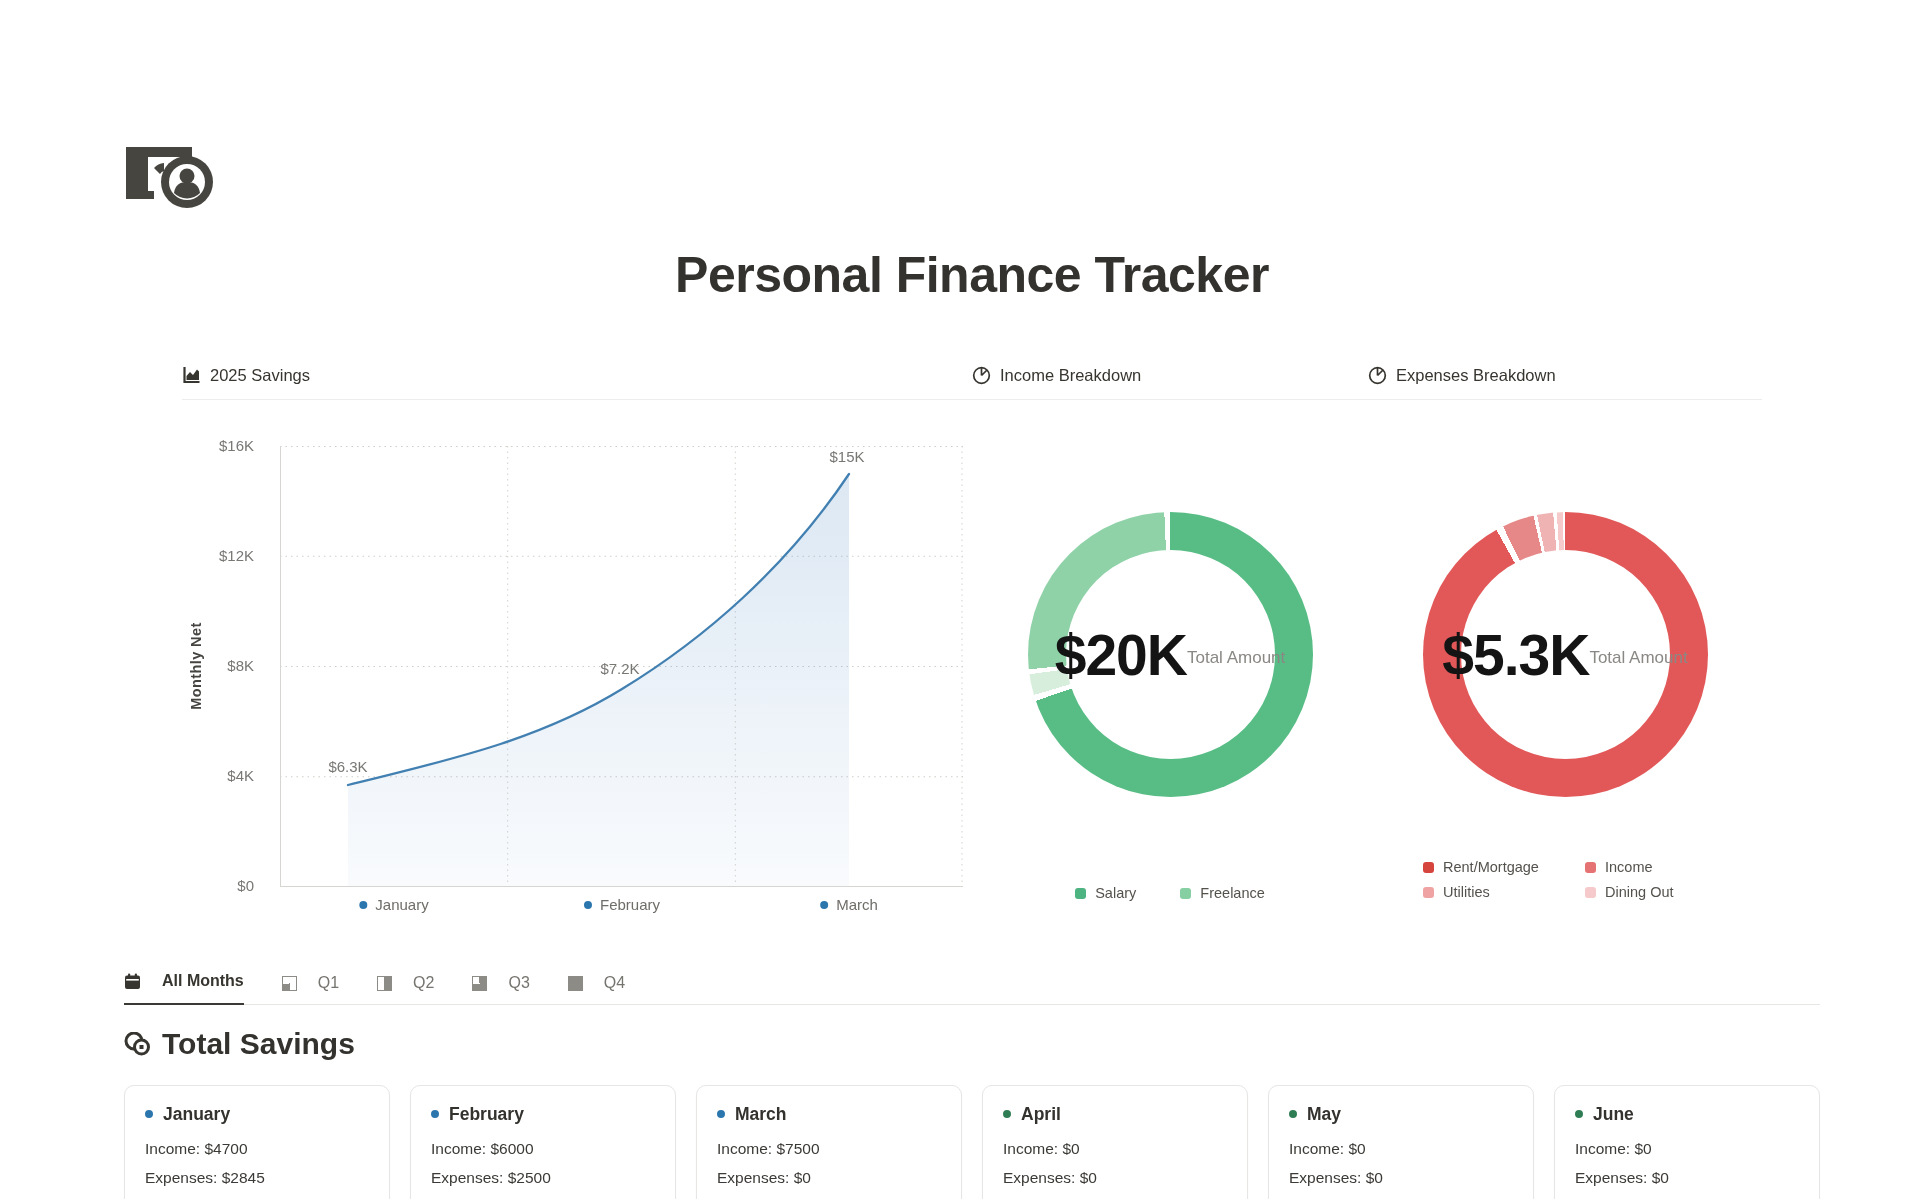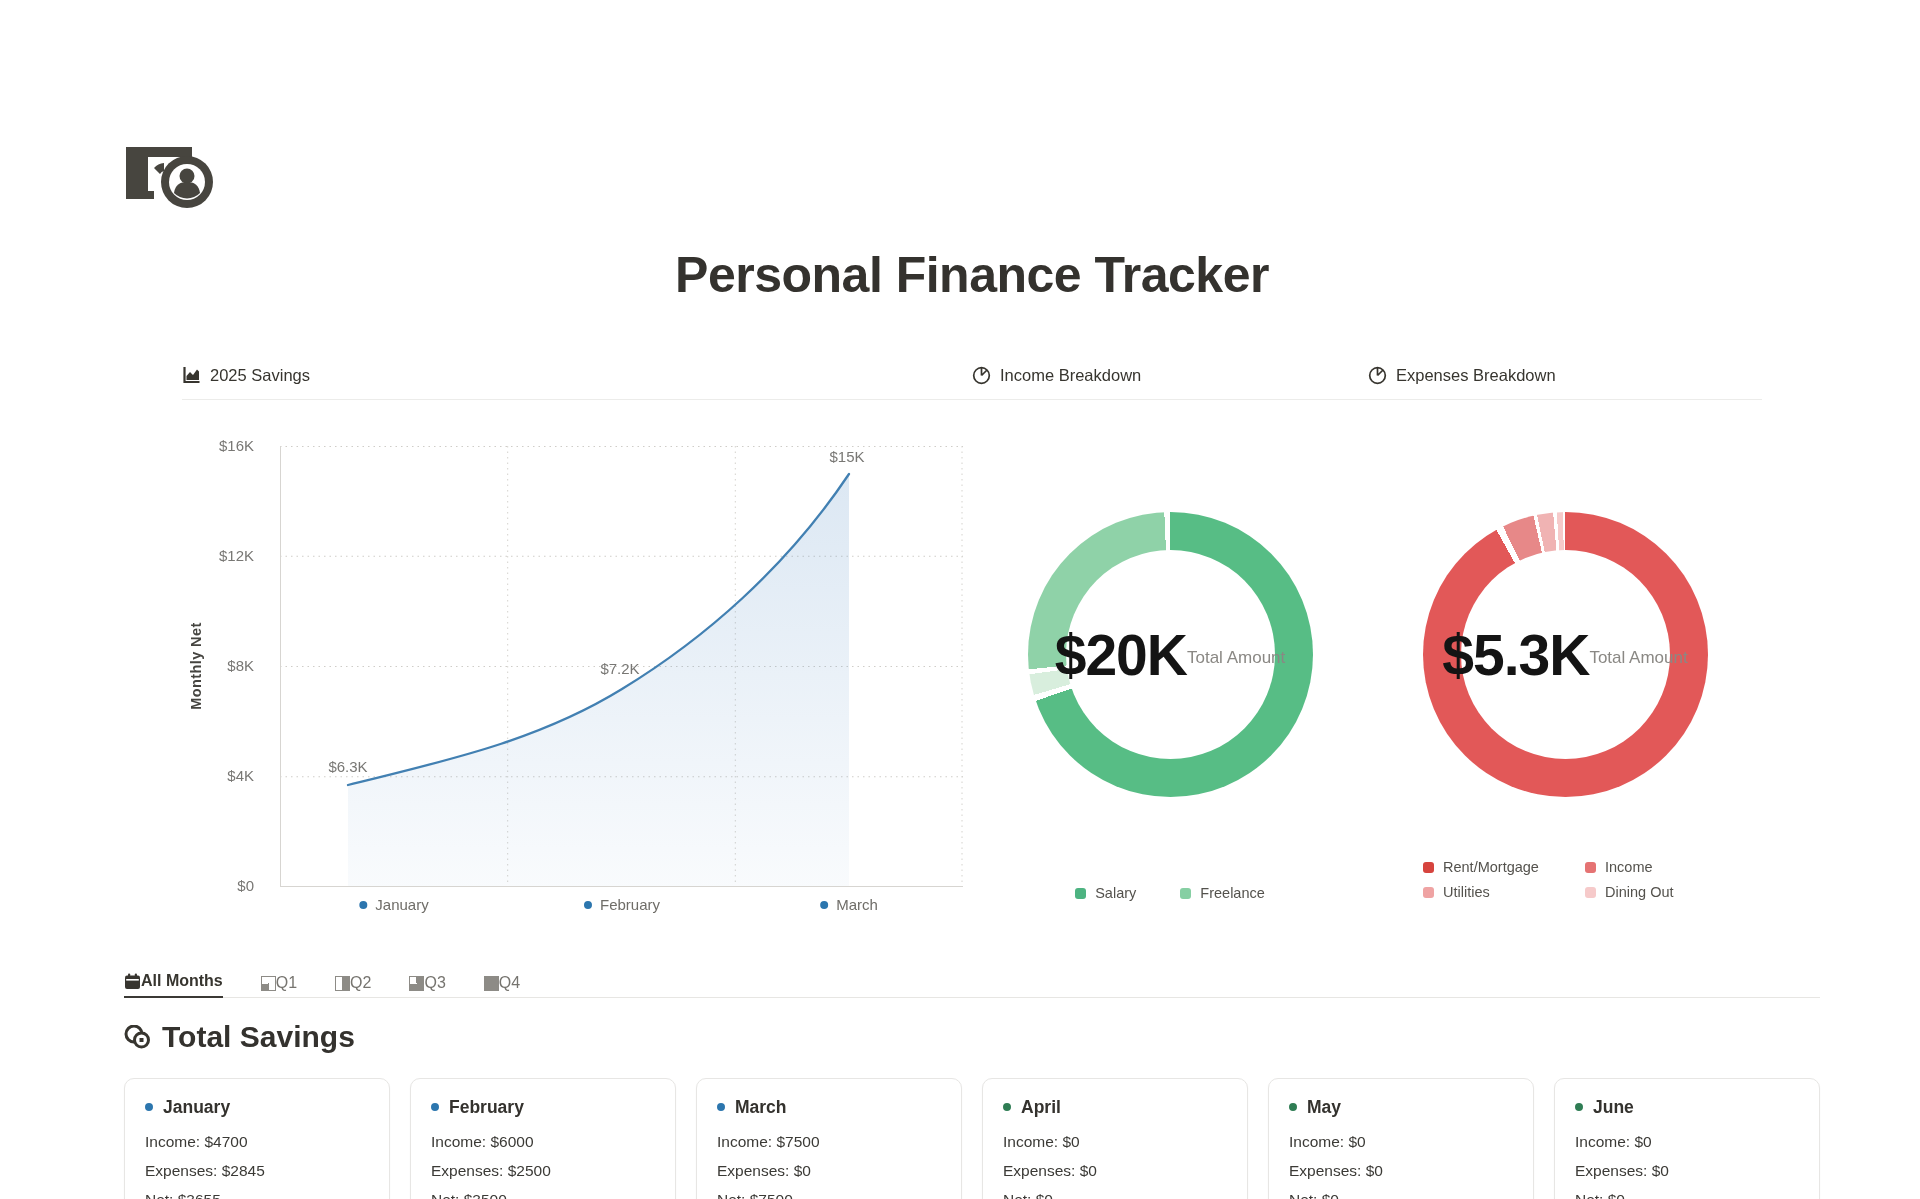--- a/index.html
+++ b/index.html
@@ -54,21 +54,21 @@
   .legend-grid { display:grid; grid-template-columns:162px 122px; row-gap:9px; justify-content:center; margin-top:62px; }
   .legend-item { display:flex; align-items:center; gap:9px; font-size:14.5px; color:#54524d; }
   .sw { width:11px; height:11px; border-radius:3px; display:inline-block; flex:0 0 auto; }
   .sw-salary{background:#4db381;} .sw-freelance{background:#86cfa3;}
   .sw-rent{background:#d6443e;} .sw-retail{background:#e57373;}
   .sw-utilities{background:#efa3a3;} .sw-dining{background:#f6caca;}
 
   
   .tabs { display:flex; align-items:flex-end; gap:38px; margin-top:50px; width:1696px;
     border-bottom:1px solid #e7e6e3; }
-  .tab { display:flex; align-items:center; gap:0; padding-bottom:6px; margin-bottom:-1px;
+  .tab { display:flex; align-items:center; gap:21px; padding-bottom:13px; margin-bottom:-1px;
     font-size:16px; color:#76746f; cursor:pointer; }
   .tab.active { color:#37352f; font-weight:700; border-bottom:2.5px solid #3b3935; }
   .qicon { width:15px; height:15px; border:1.5px solid #8d8b86; display:inline-block; }
   .q1 { background:conic-gradient(from 180deg, #8d8b86 0deg 90deg, #ffffff 90deg 360deg); }
   .q2 { background:linear-gradient(to right, #ffffff 0 50%, #8d8b86 50% 100%); }
   .q3 { background:conic-gradient(from 270deg, #ffffff 0deg 90deg, #8d8b86 90deg 360deg); }
   .q4 { background:#8d8b86; }
 
   
   .ts-header { display:flex; align-items:center; gap:11px; margin-top:22px; }

